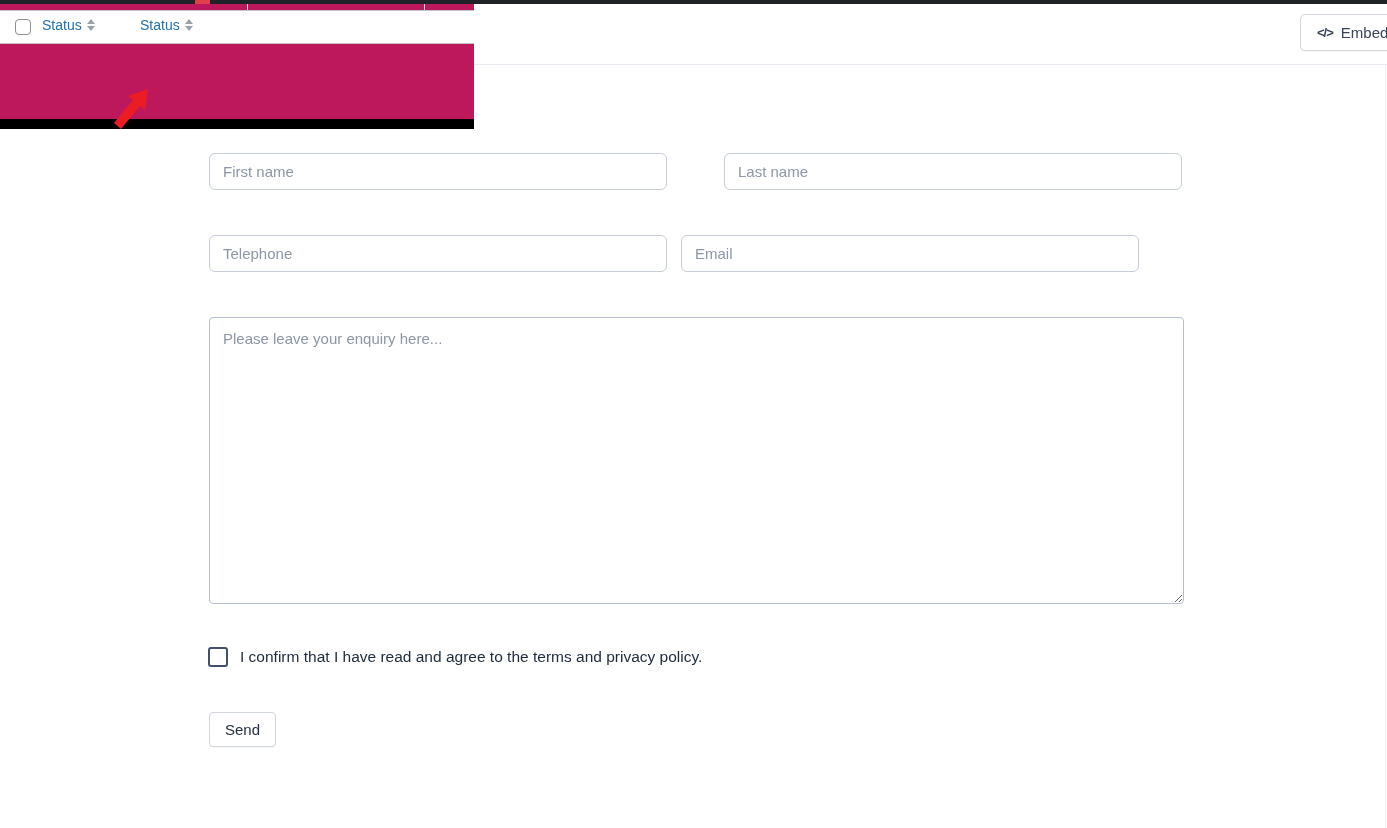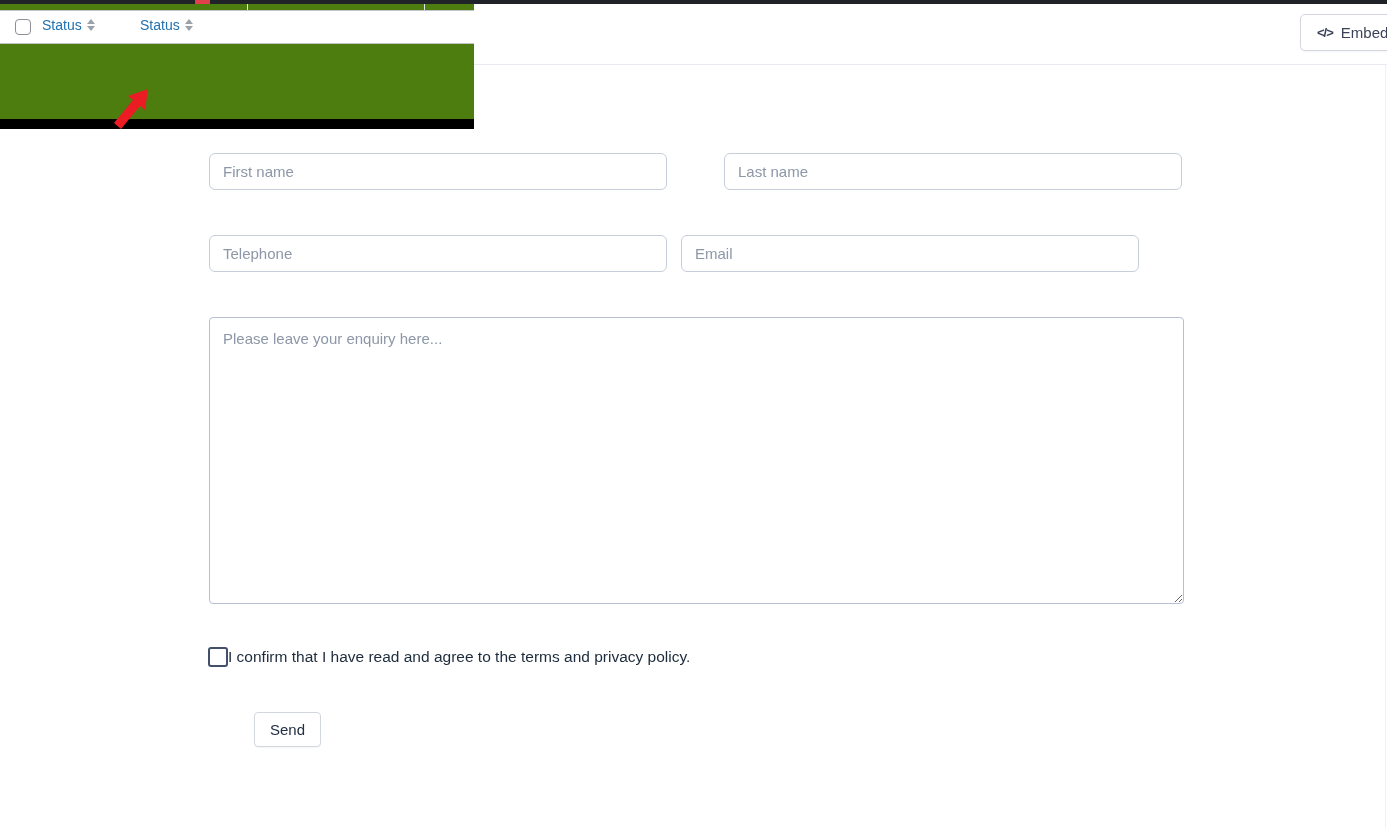--- a/index.html
+++ b/index.html
@@ -12,21 +12,21 @@
     font-family:"Liberation Sans", sans-serif;
   }
 
   
   .top-strip { position:absolute; left:0; top:0; width:1387px; height:4px; background:#1f2327; }
   .top-strip-red { position:absolute; left:195px; top:0; width:15px; height:4px; background:#e0404a; }
 
   
   .overlay-table {
     position:absolute; left:0; top:4px; width:474px; height:121px;
-    background:#4d7c0f;
+    background:#be185d;
   }
   .col-tick { position:absolute; top:0; width:1px; height:6px; background:#e3e4e8; }
   .tick-a { left:247px; } .tick-b { left:424px; }
   .tbl-top-border { position:absolute; left:0; top:6px; width:474px; height:1px; background:#c3c4c7; }
 
   .tbl-header {
     position:absolute; left:0; top:7px; width:474px; height:33px;
     background:#fff; border-bottom:1px solid #c3c4c7;
     display:flex; align-items:center;
   }
@@ -107,30 +107,29 @@
     font-size:15px; color:#3a4357; padding:12px 13px; outline:none;
     resize:both;
   }
   .msg-area::placeholder { color:#8d97a7; opacity:1; }
 
   .consent-row { position:absolute; left:208px; top:647px; display:flex; align-items:center; }
   .consent-box {
     width:20px; height:20px; border:2px solid #42506b; border-radius:3px;
     background:#fff; flex:0 0 auto; cursor:pointer;
   }
-  .consent-label { font-size:15.5px; color:#1d2b3c; }
+  .consent-label { margin-left:12px; font-size:15.5px; color:#1d2b3c; }
 
   .send-btn {
     position:absolute; left:209px; top:712px; width:67px; height:35px;
     background:#fff; border:1px solid #d2d6dd; border-radius:4px;
     font-family:"Liberation Sans", sans-serif;
     font-size:15px; color:#233043; cursor:pointer;
     display:flex; align-items:center; justify-content:center;
     box-shadow:0 1px 1px rgba(30,40,70,0.04);
-    margin-left:45px;
   }
 </style>
 </head>
 <body>
 
 <div class="top-strip">
   <div class="top-strip-red"></div>
 </div>
 
 <div class="overlay-table">

